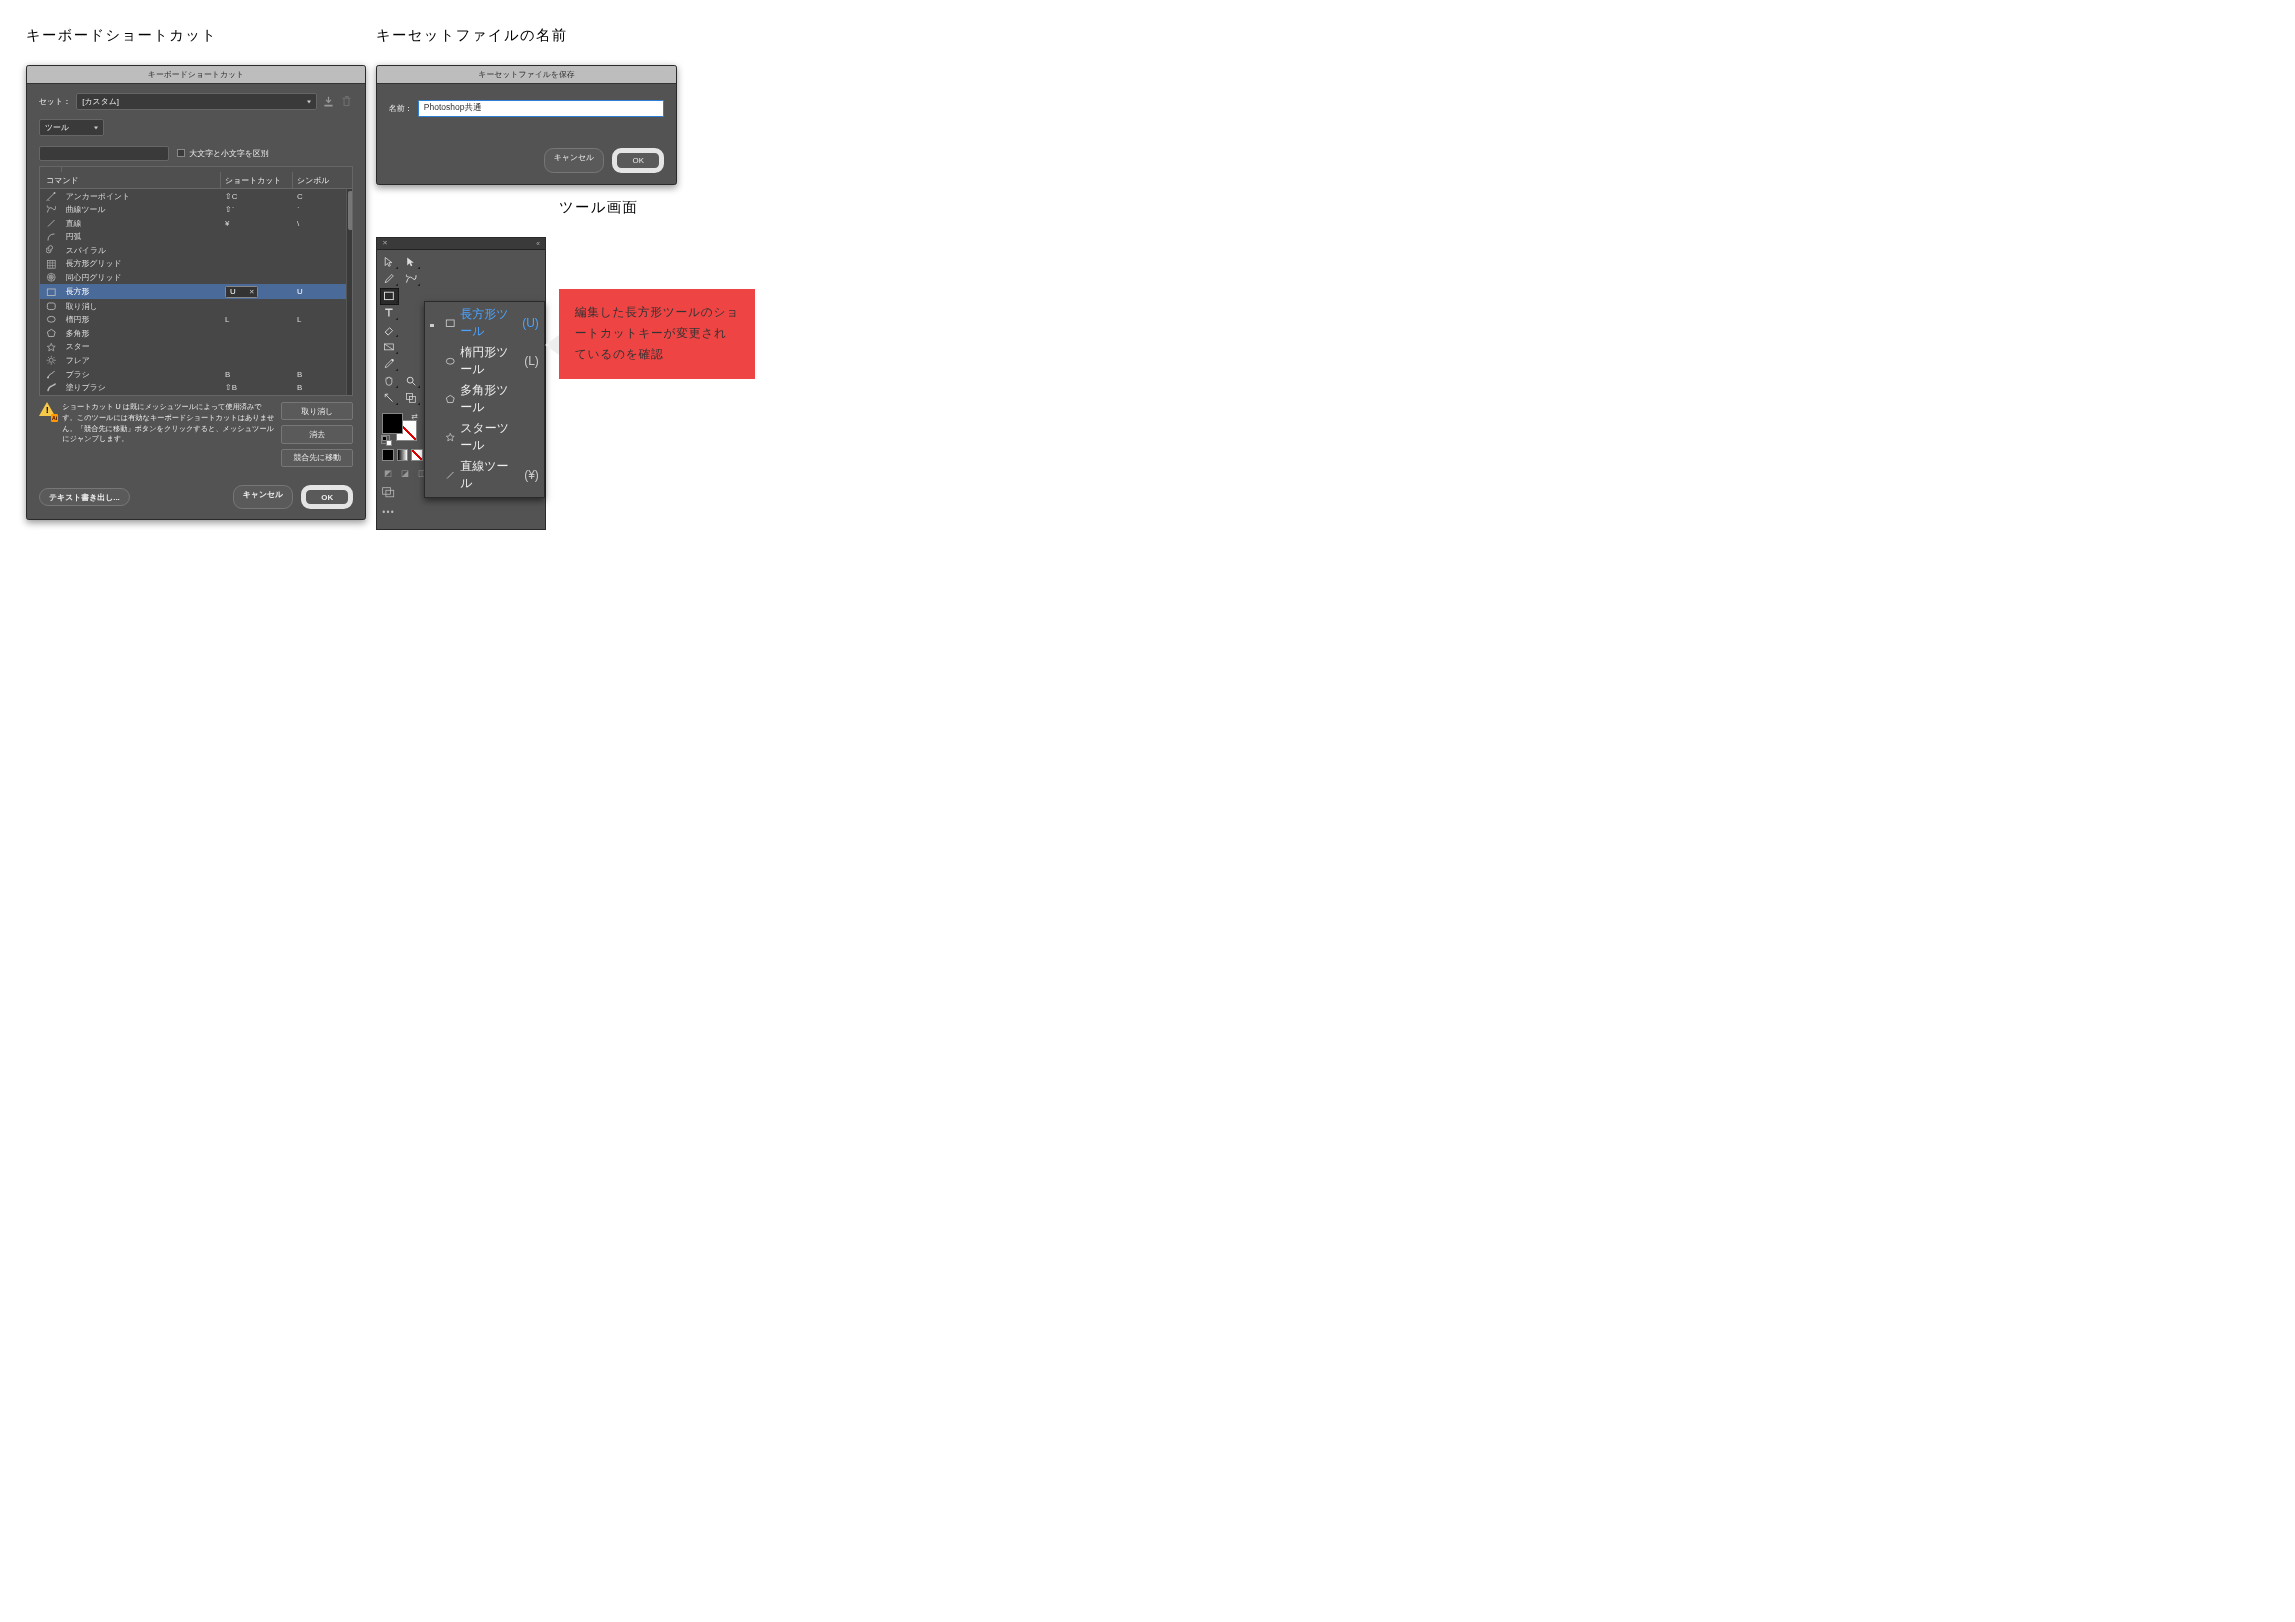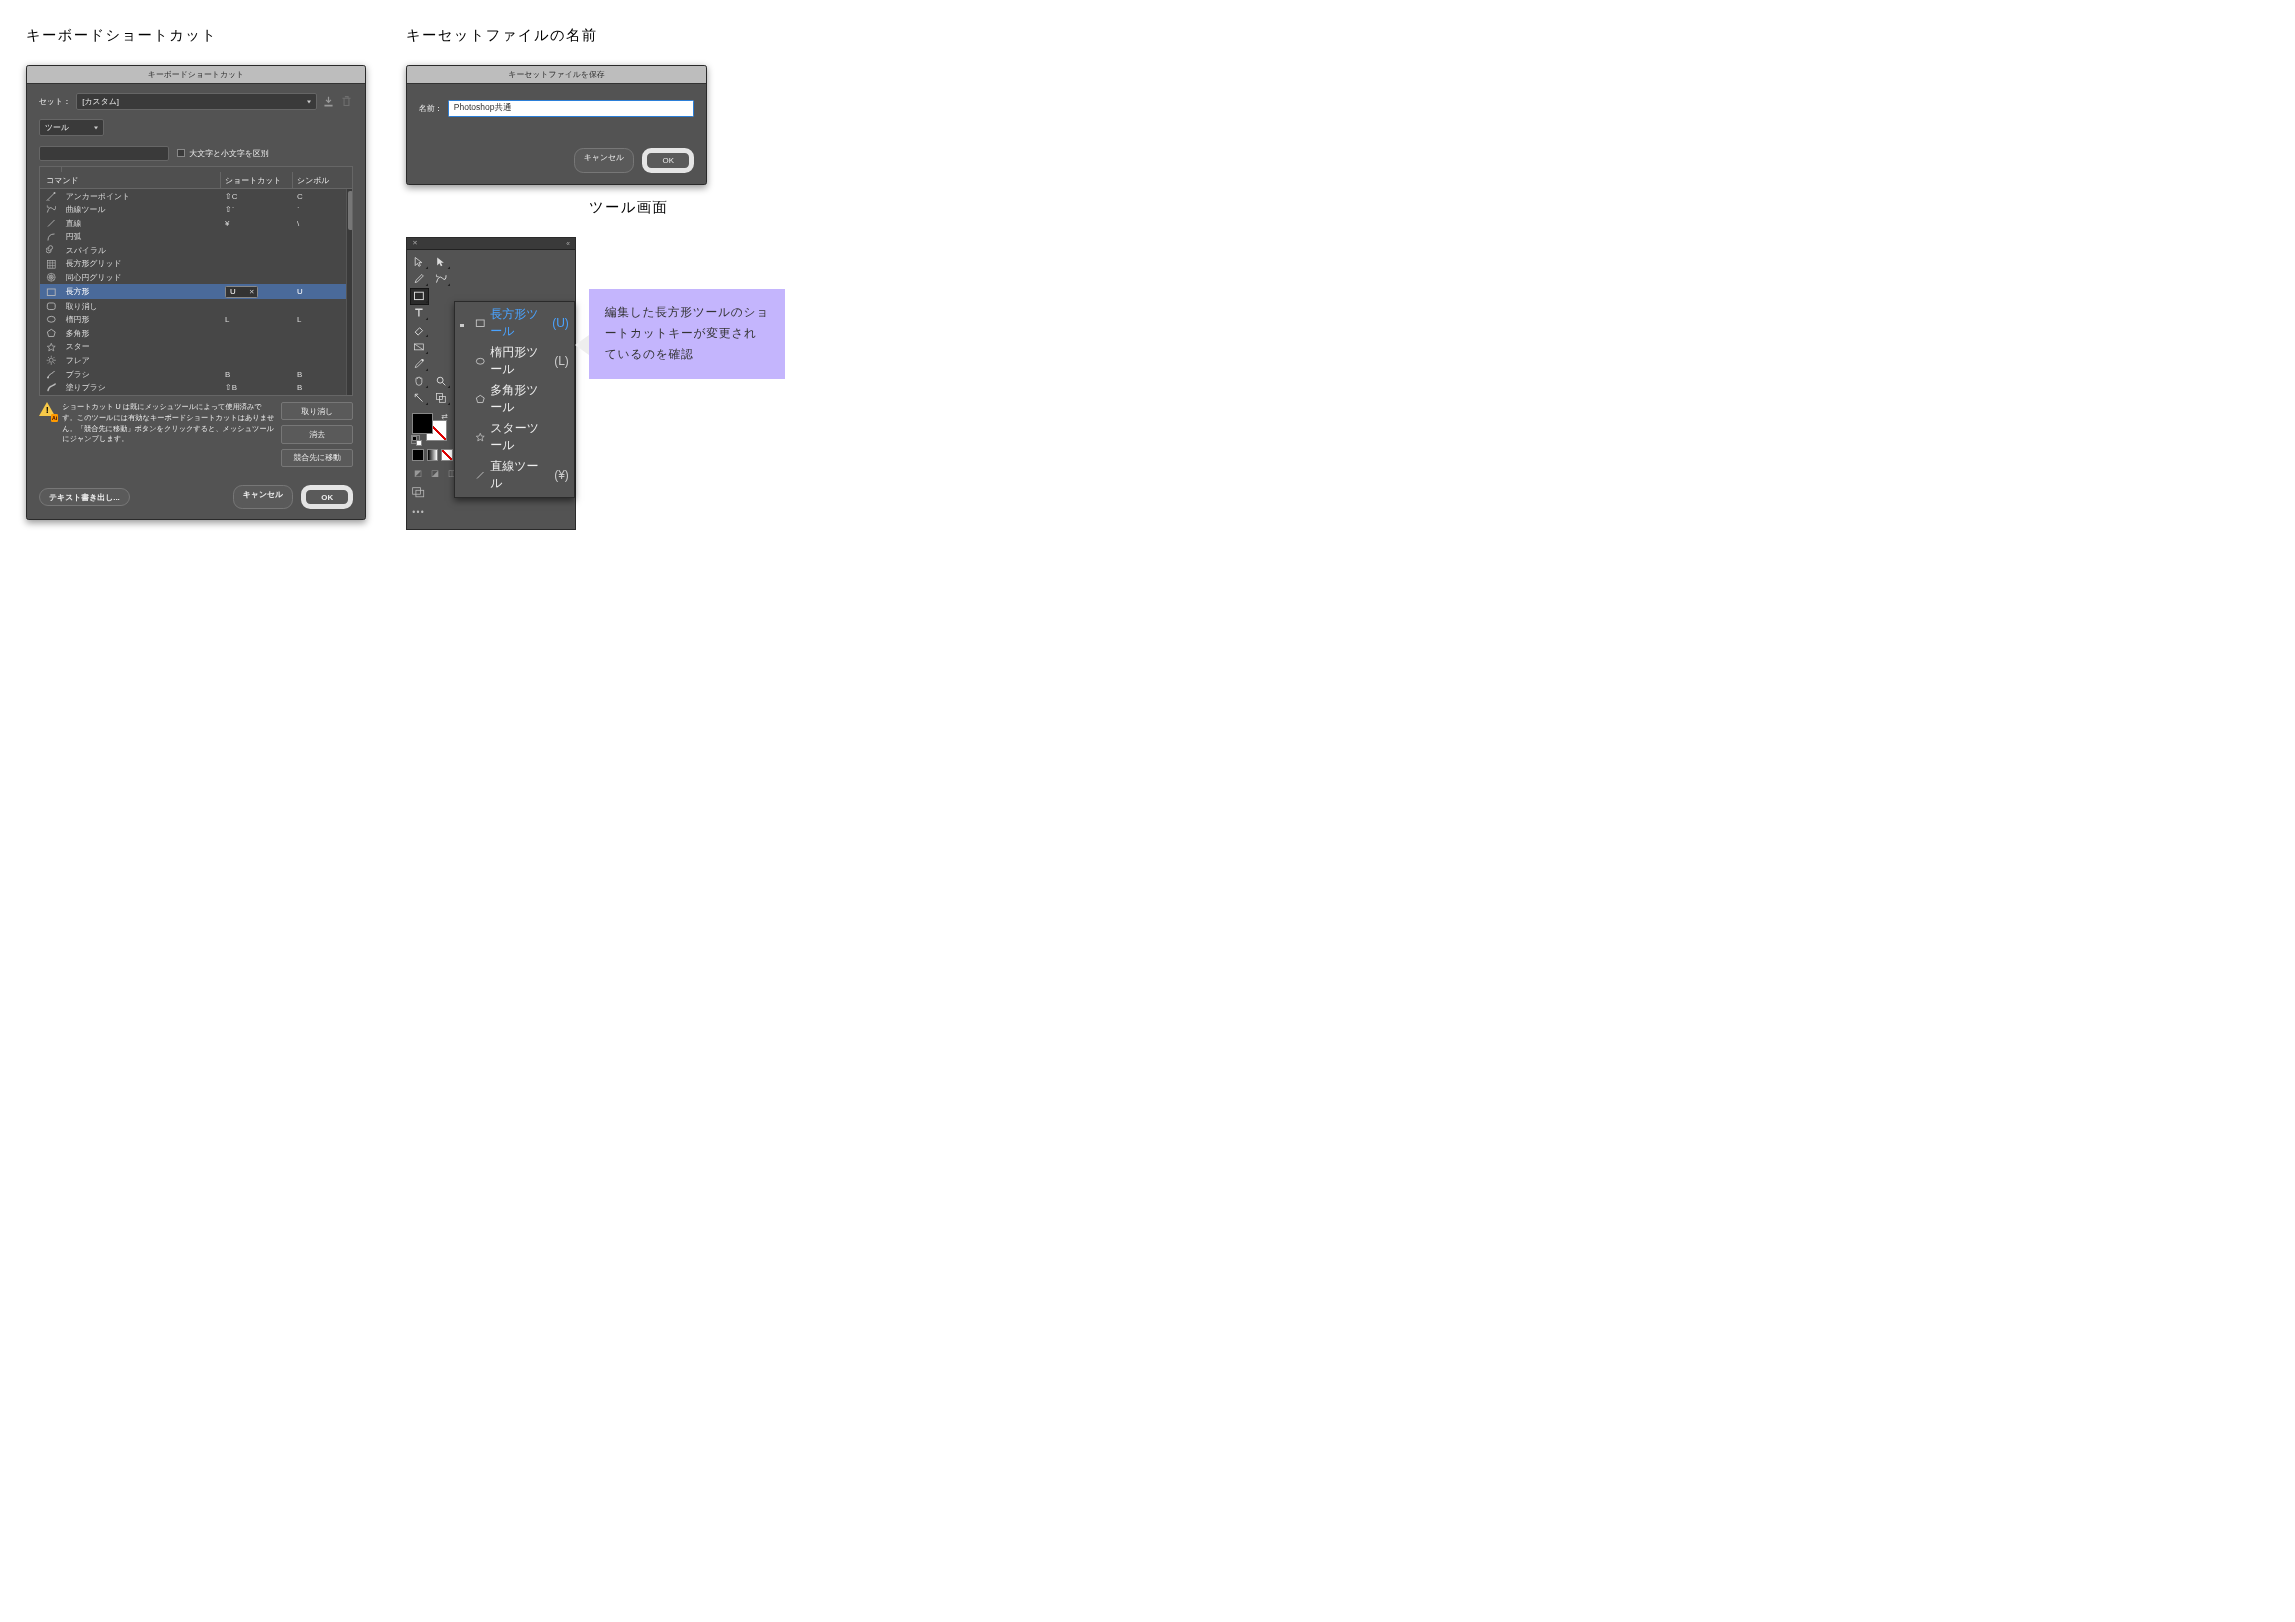--- a/index.html
+++ b/index.html
@@ -5,21 +5,21 @@
   * { box-sizing: border-box; margin: 0; padding: 0; }
   body {
     background: #ffffff;
     font-family: -apple-system, "Hiragino Sans", "Hiragino Kaku Gothic ProN", Meiryo, sans-serif;
     font-size: 8.5px;
     color: #ccc;
     padding: 26px;
   }
   .page {
     display: flex;
-    gap: 40px;
+    gap: 10px;
     align-items: flex-start;
   }
   .col { display: flex; flex-direction: column; gap: 13px; }
   .caption {
     color: #000;
     font-size: 14.4px;
     margin-bottom: 6.5px;
     letter-spacing: 1.3px;
   }
   .caption2 {
@@ -351,21 +351,21 @@
     background: linear-gradient(45deg, transparent 44%, #d00 44%, #d00 56%, transparent 56%);
   }
   .mode-icons { display:flex; gap:5.2px; padding:3.9px 1.3px; color:#999; }
   .mode-icons span { width:11.8px; height:11.8px; display:flex; align-items:center; justify-content:center; }
   .screen-icon { padding:3.9px 1.3px; color:#bbb; }
   .dots { padding:3.9px 1.3px; color:#bbb; letter-spacing:1.3px; }
 
   
   .callout {
     position: relative;
-    background: #c4b5fd;
+    background: #ef4444;
     color: #333;
     font-size: 11.8px;
     line-height: 1.8;
     padding: 13px 15.7px;
     width: 196px;
     letter-spacing: 0.7px;
     margin-top: 52px;
   }
   .callout::before {
     content: "";

